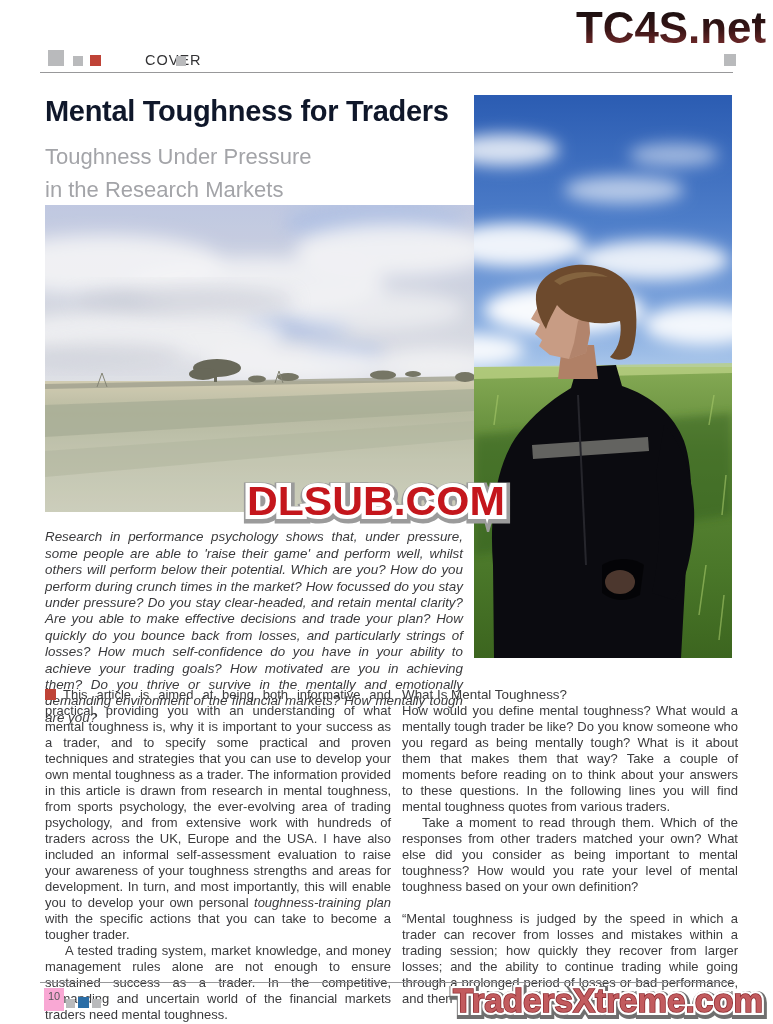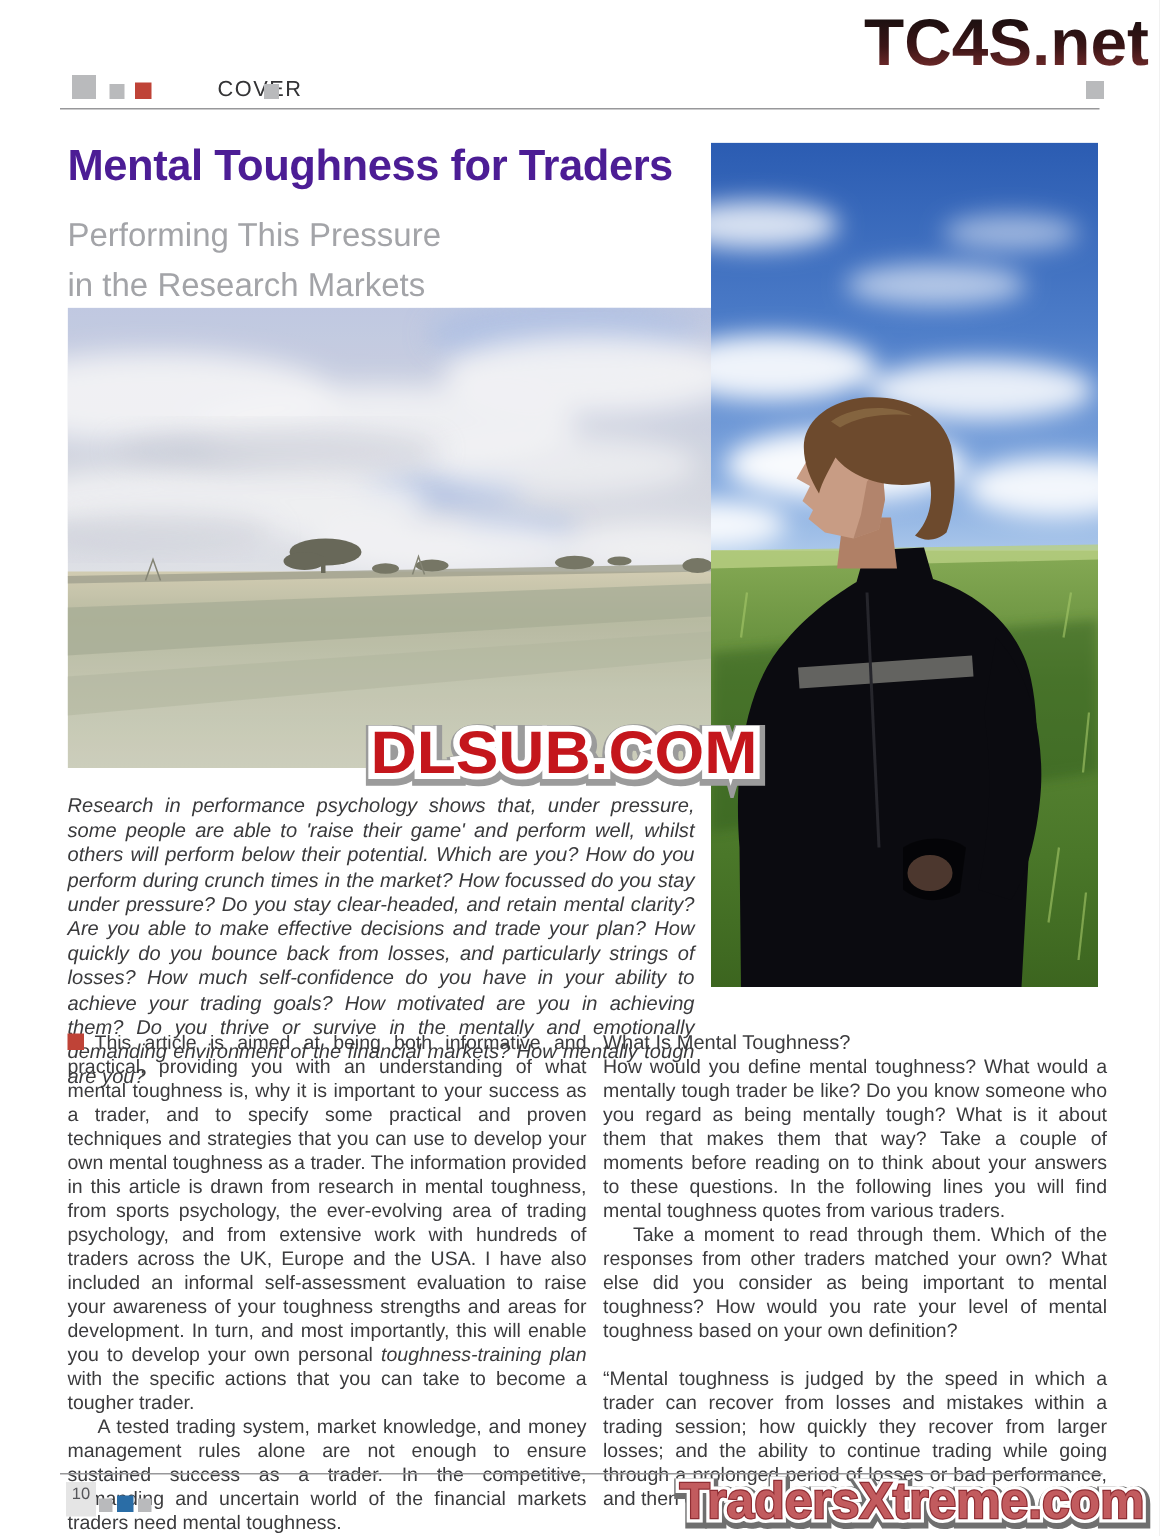--- a/index.html
+++ b/index.html
@@ -3,39 +3,39 @@
 <meta charset="utf-8">
 <style>
   html,body{margin:0;padding:0;background:#e8e8e8;}
   .page{position:relative;width:773px;height:1024px;background:#ffffff;overflow:hidden;
         font-family:"Liberation Sans",sans-serif;margin:0 auto;}
   .sq{position:absolute;}
   
   .section-label{position:absolute;left:110px;top:52px;font-size:14.5px;letter-spacing:1px;color:#333335;margin-left:35px;}
   .rule{position:absolute;height:1px;background:#98989a;}
   
-  .title{position:absolute;left:45px;top:95px;font-size:29px;font-weight:bold;color:#4c1d95;letter-spacing:-0.3px;}
+  .title{position:absolute;left:45px;top:95px;font-size:29px;font-weight:bold;color:#0f172a;letter-spacing:-0.3px;}
   .subtitle{position:absolute;left:45px;top:140px;font-size:22px;color:#a3a4a8;line-height:33px;font-weight:400;}
   
   .photo{position:absolute;overflow:hidden;}
   
   .intro{position:absolute;left:45px;top:516px;width:418px;font-style:italic;font-size:13.4px;
          line-height:16.4px;color:#3a3a3c;text-align:justify;}
   
   .col{position:absolute;top:687px;font-size:13px;line-height:16px;color:#3b3b3d;text-align:justify;}
   .col p{margin:0;}
   .col-left{left:45px;width:346px;}
   .col-right{left:402px;width:336px;}
   .indent{text-indent:20px;}
   .bullet{display:inline-block;width:11px;height:11px;background:#bf4337;margin-right:7px;transform:translateY(1px);}
   .col-head{font-weight:normal;font-size:13.4px;margin:0 0 1px 0;}
   .gap{height:16px;}
   em.tt{font-style:italic;}
   
-  .pagebox{position:absolute;left:44px;top:988px;width:20px;height:23px;background:#e5e5e5;
+  .pagebox{position:absolute;left:44px;top:988px;width:20px;height:23px;background:#f9a8d4;
            color:#56565a;font-size:11px;display:flex;align-items:flex-start;justify-content:center;padding-top:2px;box-sizing:border-box;}
   .wm{position:absolute;}
   svg text{font-family:"Liberation Sans",sans-serif;}
 </style>
 </head>
 <body>
 
 <div class="page">
 
   <svg class="wm" style="right:4px;top:2px;" width="200" height="52" viewBox="0 0 200 52">
@@ -52,21 +52,21 @@
 
   <div class="sq" style="left:48px;top:50px;width:16px;height:16px;background:#b9babc;"></div>
   <div class="sq" style="left:73px;top:56px;width:10px;height:10px;background:#b9babc;"></div>
   <div class="sq" style="left:90px;top:55px;width:11px;height:11px;background:#bf4337;"></div>
   <div class="section-label">COVER</div>
   <div class="sq" style="left:176px;top:56px;width:10px;height:10px;background:#b9babc;"></div>
   <div class="rule" style="left:40px;top:72px;width:693px;"></div>
 
   <div class="title">Mental Toughness for Traders</div>
   <div class="subtitle">
-    <div>Performing This Pressure</div>
+    <div>Toughness Under Pressure</div>
     <div>in the Research Markets</div>
   </div>
 
   <div class="photo" style="left:45px;top:205px;width:429px;height:307px;">
     <svg width="429" height="307" viewBox="0 0 429 307">
       <defs>
         <linearGradient id="lsky" x1="0" y1="0" x2="0" y2="1">
           <stop offset="0%" stop-color="#b4bedc"></stop>
             <stop offset="60%" stop-color="#c9cdd9"></stop>
             <stop offset="100%" stop-color="#d9dbe2"></stop>

